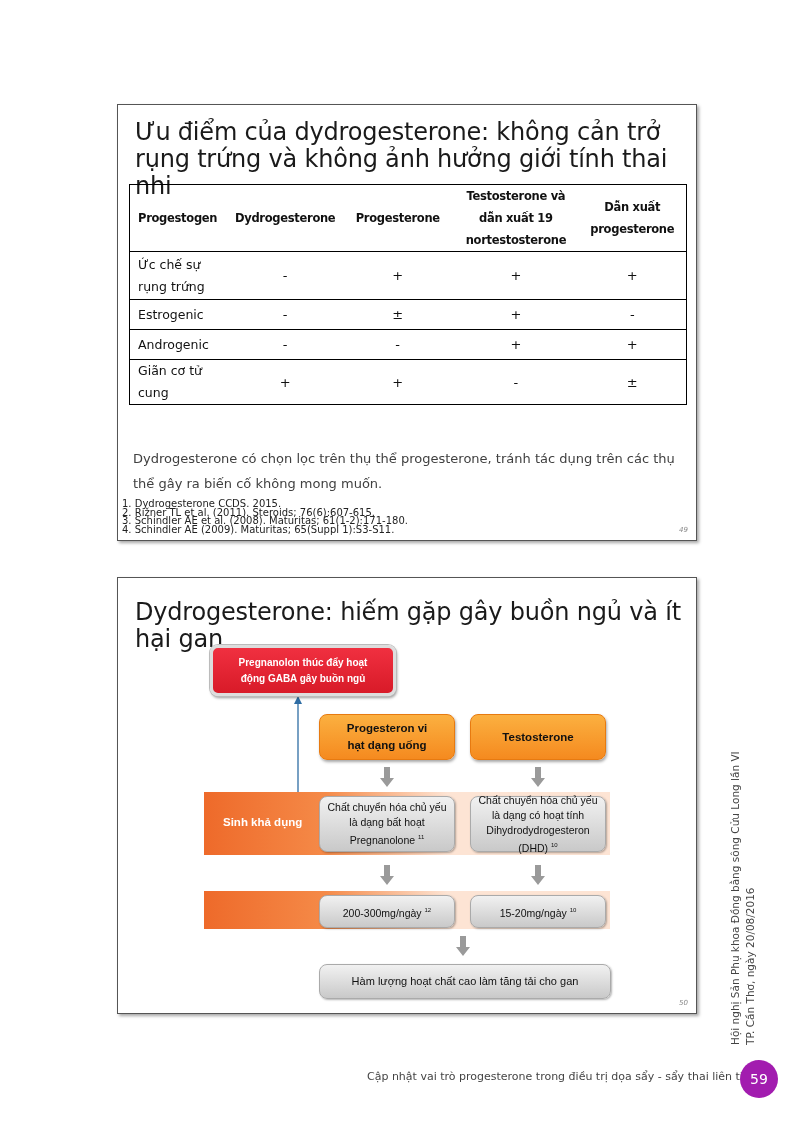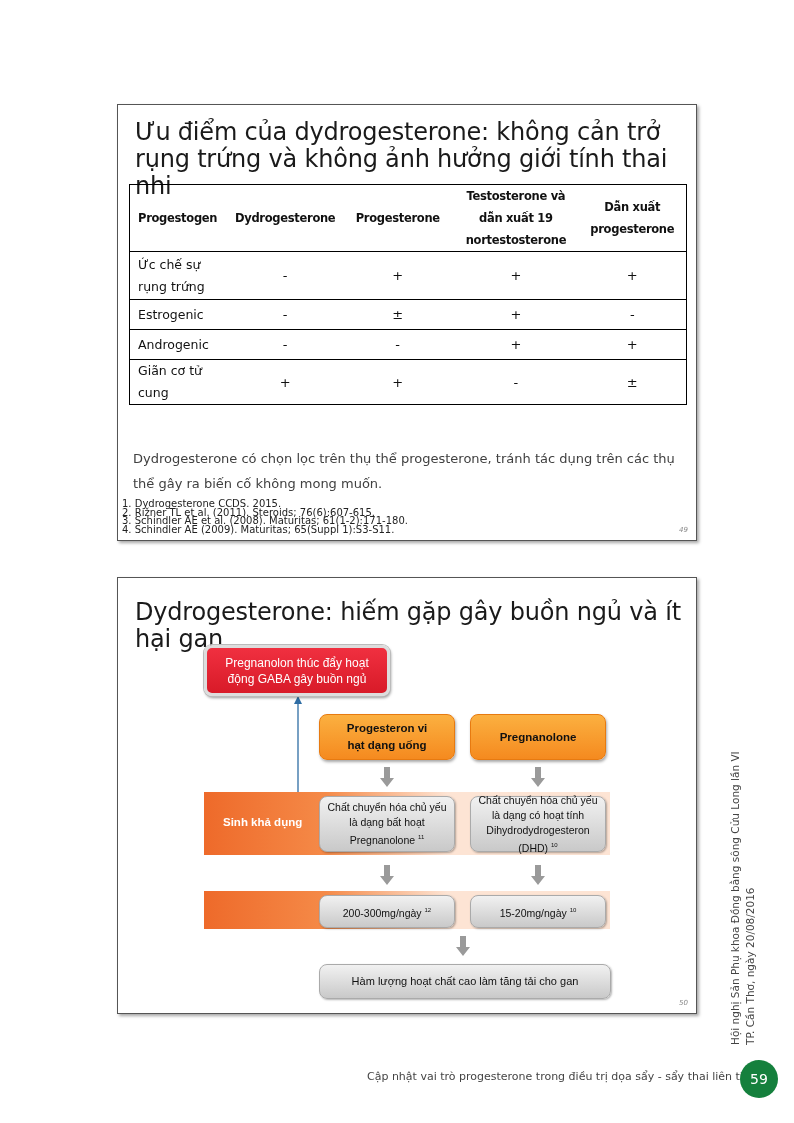--- a/index.html
+++ b/index.html
@@ -36,22 +36,22 @@
 
   .summary {
     position: absolute; left: 15px; top: 341px; width: 555px; font-size: 13px; line-height: 25px; color: #404040;
   }
   .refs { position: absolute; left: 4px; top: 395px; font-size: 10px; line-height: 8.5px; color: #222; list-style: none; }
   .slide-num { position: absolute; right: 8px; bottom: 6px; font-size: 7px; color: #888; font-style: italic; }
 
   
   .box { position: absolute; display: flex; align-items: center; justify-content: center; text-align: center; border-radius: 8px; font-family: "Liberation Sans", sans-serif; }
   .red-box {
-    left: 86px; top: 67px; width: 186px; height: 51px;
-    background: linear-gradient(#f03040, #d81a28); color: #fff; font-weight: normal; font-size: 12px; line-height: 16px;
+    left: 92px; top: 67px; width: 186px; height: 51px;
+    background: linear-gradient(#f03040, #d81a28); color: #fff; font-weight: bold; font-size: 10px; line-height: 16px;
     border: 3px solid #ddd; box-shadow: 0 0 0 1px #bbb, 1px 2px 3px rgba(0,0,0,0.4);
   }
   .orange-box {
     height: 46px; background: linear-gradient(#fbb040, #f58a1f); color: #111; font-weight: bold; font-size: 11.5px; line-height: 17px;
     border: 1px solid #e77a10; box-shadow: 1px 2px 3px rgba(0,0,0,0.35);
   }
   #ob1 { left: 201px; top: 136px; width: 136px; }
   #ob2 { left: 352px; top: 136px; width: 136px; }
 
   .band { position: absolute; left: 86px; width: 406px; background: linear-gradient(90deg, #ee6a2a 0%, #f58a48 30%, #fde4d4 60%, #fde4d4 100%); }
@@ -75,21 +75,21 @@
   .down-arrow { position: absolute; width: 14px; height: 20px; }
   .link-line { position: absolute; }
 
   .side-text {
     position: absolute; left: 728px; top: 1045px; transform: rotate(-90deg); transform-origin: left top;
     font-size: 10.5px; line-height: 15px; color: #444; white-space: nowrap; width: 300px;
   }
   .footer-text { position: absolute; left: 367px; top: 1070px; font-size: 11px; color: #444; }
   .page-badge {
     position: absolute; left: 740px; top: 1060px; width: 38px; height: 38px; border-radius: 50%;
-    background: #15803d; color: #fff; font-size: 14px; display: flex; align-items: center; justify-content: center;
+    background: #a21caf; color: #fff; font-size: 14px; display: flex; align-items: center; justify-content: center;
   }
 </style>
 </head>
 <body>
 
 <div class="slide" id="slide1">
   <h2 class="slide-title">Ưu điểm của dydrogesterone: không cản trở rụng trứng và không ảnh hưởng giới tính thai nhi</h2>
   <table class="cmp">
     <thead>
       <tr>
@@ -151,21 +151,21 @@
   </svg>
 
   <div class="box red-box">
       <span style="width:150px;">Pregnanolon thúc đẩy hoạt động GABA gây buồn ngủ</span>
     </div>
 
   <div class="box orange-box" id="ob1">
       <span style="width:100px;">Progesteron vi hạt dạng uống</span>
     </div>
   <div class="box orange-box" id="ob2">
-      <span>Pregnanolone</span>
+      <span>Testosterone</span>
     </div>
 
   <svg class="down-arrow" style="left:262px; top:189px;" viewBox="0 0 14 20">
       <path d="M4 0 H10 V11 H14 L7 20 L0 11 H4 Z" fill="#9a9a9a"></path>
     </svg>
   <svg class="down-arrow" style="left:413px; top:189px;" viewBox="0 0 14 20">
       <path d="M4 0 H10 V11 H14 L7 20 L0 11 H4 Z" fill="#9a9a9a"></path>
     </svg>
 
   <div class="band" id="band1">

